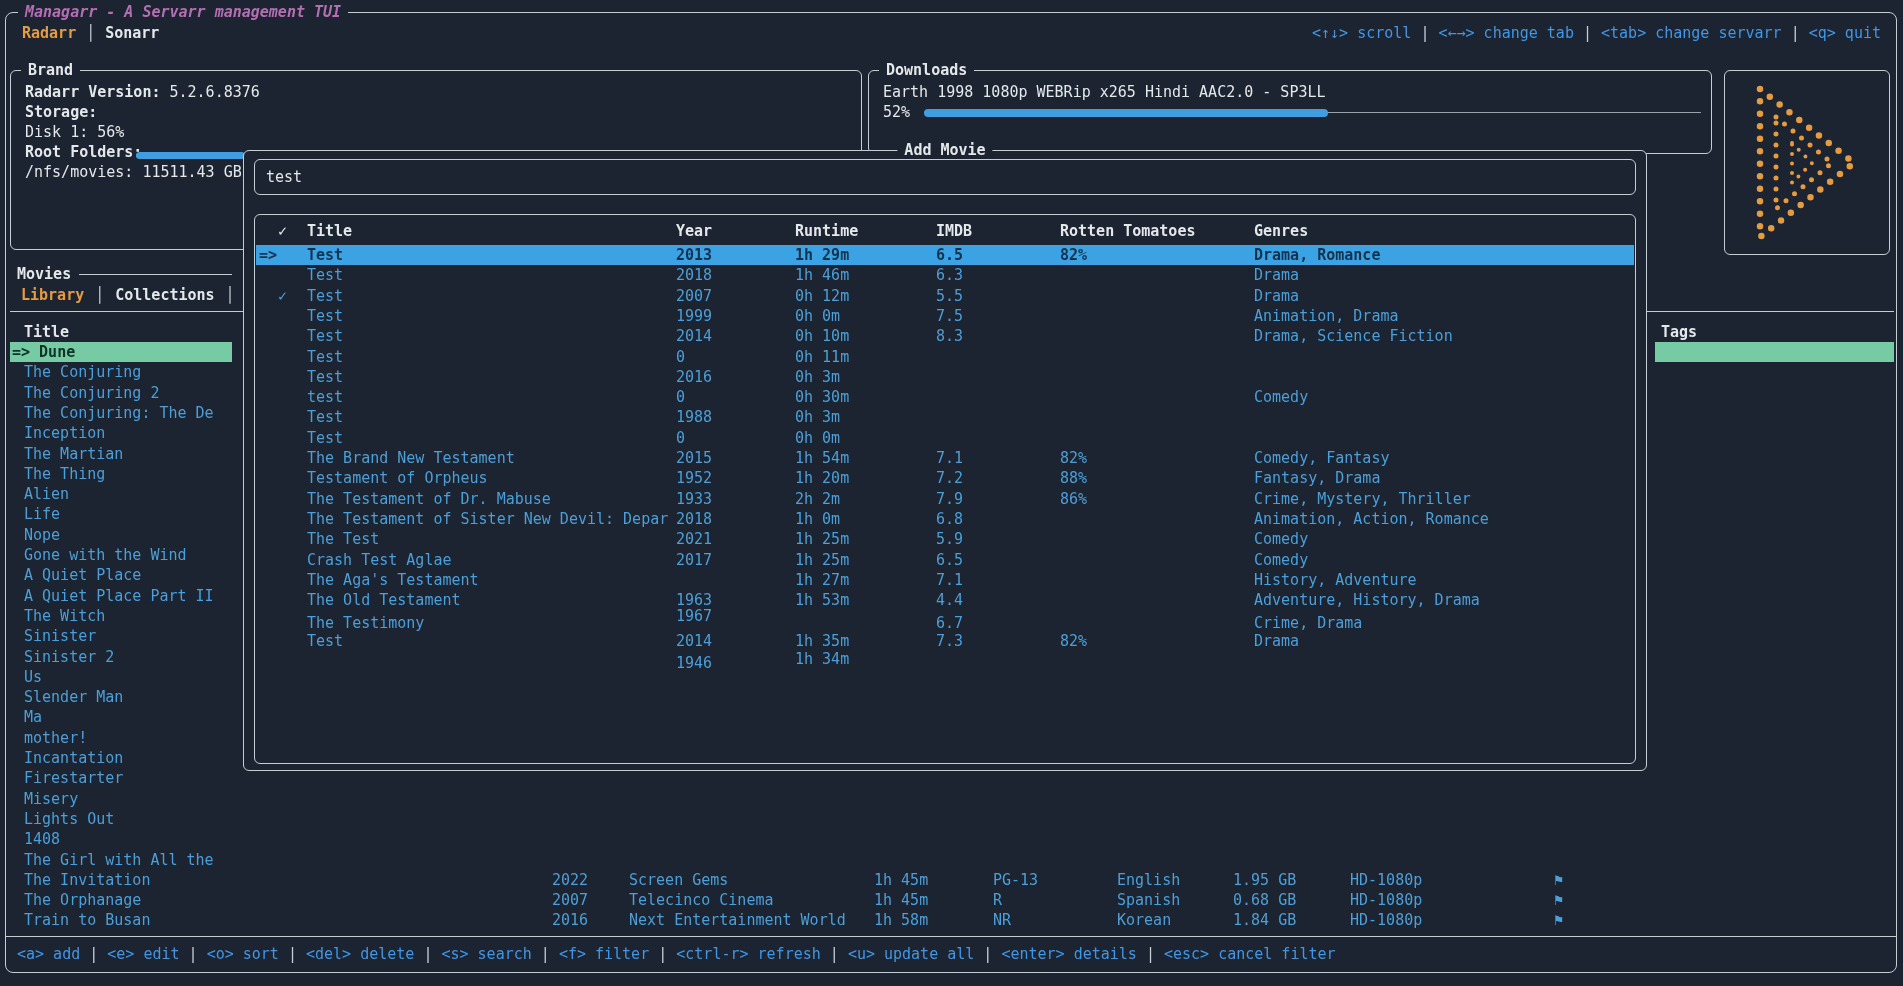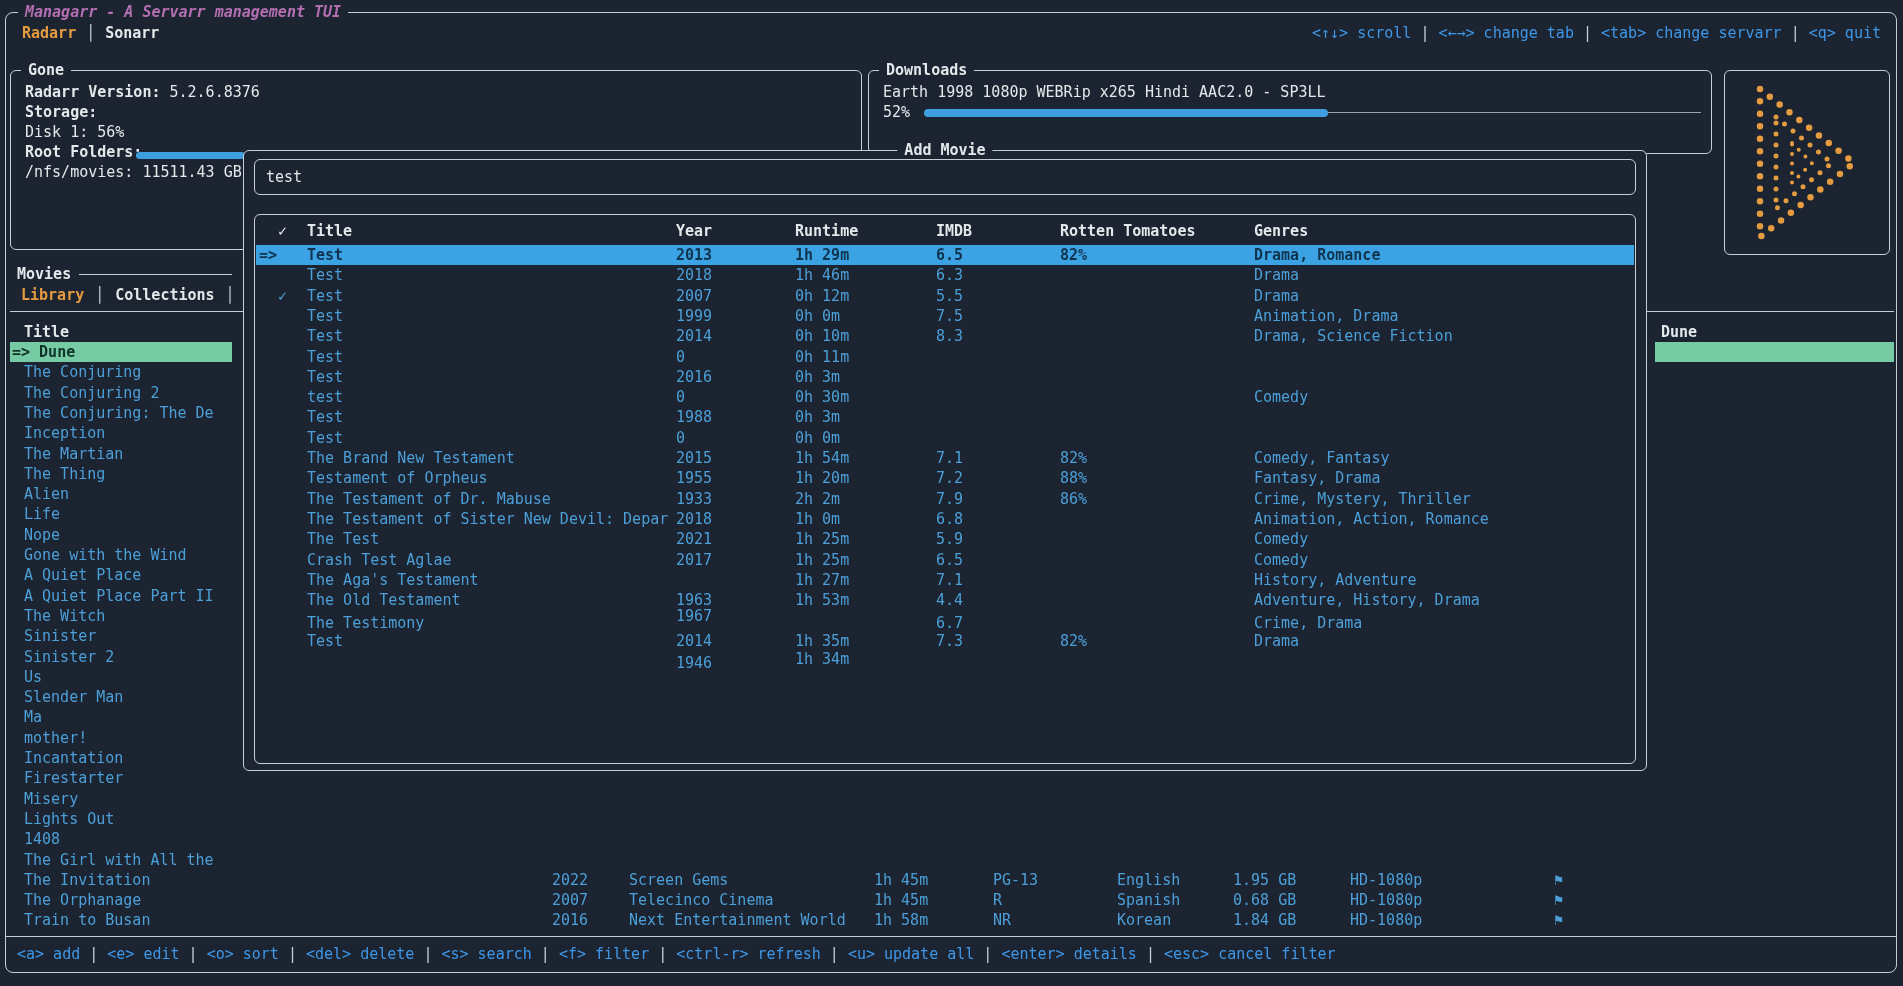--- a/index.html
+++ b/index.html
@@ -70,21 +70,21 @@
 
   <div class="tabs-row">
     <span class="tab orange">Radarr</span>
     <span class="tsep">│</span>
     <span class="tab white">Sonarr</span>
   </div>
 
   <div class="top-keybinds" id="top-keybinds"><span class="kb">&lt;↑↓&gt; scroll</span><span class="sep"> | </span><span class="kb">&lt;←→&gt; change tab</span><span class="sep"> | </span><span class="kb">&lt;tab&gt; change servarr</span><span class="sep"> | </span><span class="kb">&lt;q&gt; quit</span></div>
 
   <div class="panel stats">
-    <span class="panel-title">Gone</span>
+    <span class="panel-title">Brand</span>
     <div class="pbody">
       <div class="line"><b>Radarr Version:</b> <span>5.2.6.8376</span></div>
       <div class="line"><b>Storage:</b></div>
       <div class="line"><span>Disk 1:</span> <span>56%</span></div>
       <div class="line"><b>Root Folders:</b></div>
       <div class="line">/nfs/movies: 11511.43 GB</div>
     </div>
     <div class="bar disk-bar">
       <i class="track"></i>
       <i class="fill" id="disk-fill" style="width: 56%;"></i>
@@ -117,21 +117,21 @@
   </div>
   <div class="movie-tabs">
     <span class="tab orange">Library</span>
     <span class="tsep">│</span>
     <span class="tab white">Collections</span>
     <span class="tsep">│</span>
   </div>
   <div class="hline" style="left:10px;top:311px;width:1884px;"></div>
 
   <div class="col-header" style="left:24px;top:322px;">Title</div>
-  <div class="col-header" style="left:1661px;top:322px;">Dune</div>
+  <div class="col-header" style="left:1661px;top:322px;">Tags</div>
   <div class="tags-bar"></div>
 
   <div class="layer" id="movie-list">
       <div class="movie-row sel" style="top: 342px;">=&gt; Dune</div>
       <div class="movie-row" style="top: 362.3px;">The Conjuring</div>
       <div class="movie-row" style="top: 382.6px;">The Conjuring 2</div>
       <div class="movie-row" style="top: 402.9px;">The Conjuring: The De</div>
       <div class="movie-row" style="top: 423.2px;">Inception</div>
       <div class="movie-row" style="top: 443.5px;">The Martian</div>
       <div class="movie-row" style="top: 463.8px;">The Thing</div>
@@ -294,21 +294,21 @@
           <div class="result-row" style="top: 233px;">
             <span style="left: 51px;">The Brand New Testament</span>
             <span style="left: 420px;">2015</span>
             <span style="left: 539px;">1h 54m</span>
             <span style="left: 680px;">7.1</span>
             <span style="left: 804px;">82%</span>
             <span style="left: 998px;">Comedy, Fantasy</span>
           </div>
           <div class="result-row" style="top: 253.3px;">
             <span style="left: 51px;">Testament of Orpheus</span>
-            <span style="left: 420px;">1955</span>
+            <span style="left: 420px;">1952</span>
             <span style="left: 539px;">1h 20m</span>
             <span style="left: 680px;">7.2</span>
             <span style="left: 804px;">88%</span>
             <span style="left: 998px;">Fantasy, Drama</span>
           </div>
           <div class="result-row" style="top: 273.6px;">
             <span style="left: 51px;">The Testament of Dr. Mabuse</span>
             <span style="left: 420px;">1933</span>
             <span style="left: 539px;">2h 2m</span>
             <span style="left: 680px;">7.9</span>

